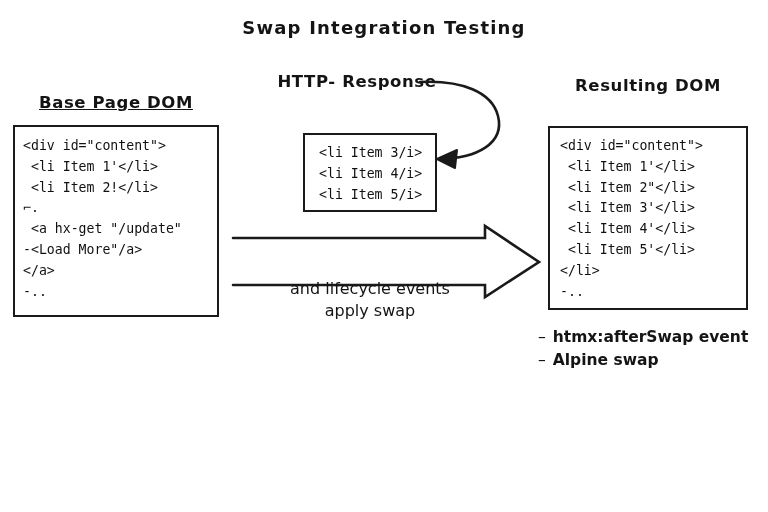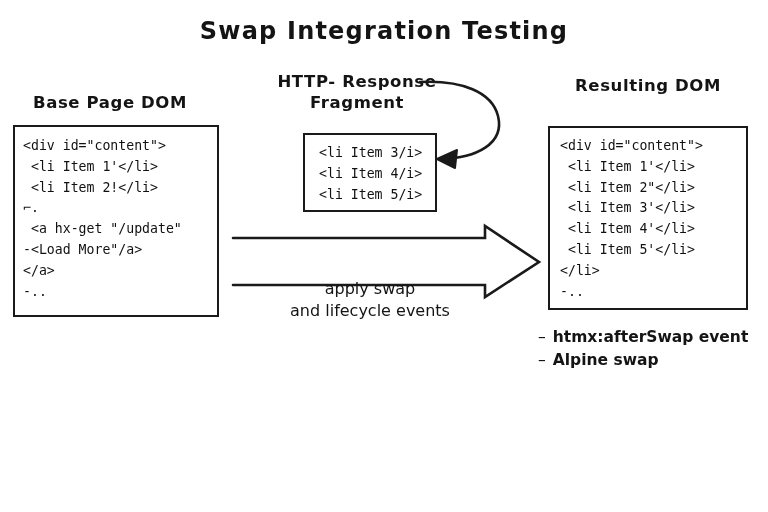--- a/index.html
+++ b/index.html
@@ -24,38 +24,38 @@
   }
 
   
   .title {
     position: absolute;
     left: 0;
     top: 17px;
     width: 768px;
     text-align: center;
     font-family: "DejaVu Sans", sans-serif;
-    font-size: 24px;
+    font-size: 18px;
     font-weight: 700;
     letter-spacing: 1.2px;
     color: #141414;
   }
 
   
   .heading {
     position: absolute;
     font-family: "DejaVu Sans", sans-serif;
     font-size: 16.5px;
     font-weight: 700;
     letter-spacing: 0.6px;
     color: #141414;
     text-align: center;
     line-height: 21px;
   }
-  .heading-left  { left: 7px;  top: 92px;  width: 206px; }
+  .heading-left  { left: 13px;  top: 92px;  width: 206px; text-decoration: underline; }
   .heading-mid   { left: 277px; top: 71px;  width: 160px; }
   .heading-right { left: 548px; top: 75px;  width: 200px; }
 
   
   .codebox {
     position: absolute;
     background: #ffffff;
     border: 2.2px solid #1a1a1a;
     box-sizing: border-box;
   }
@@ -144,43 +144,42 @@
  &lt;li Item 2!&lt;/li&gt;
 ⌐.
  &lt;a hx-get "/update"
 -&lt;Load More"/a&gt;
 &lt;/a&gt;
 -..</div>
   </div>
 
   <div class="heading heading-mid">
     <div>HTTP- Response</div>
-    <div>Fragment</div>
   </div>
 
   <div class="codebox" id="box-fragment">
     <div class="code">&lt;li Item 3/i&gt;
 &lt;li Item 4/i&gt;
 &lt;li Item 5/i&gt;</div>
   </div>
 
   <svg class="canvas" viewBox="0 0 768 512" style="pointer-events:none;">
     <g>
       <path d="M 420 82 C 462 80 492 92 498 116 C 505 144 476 158 441 159" fill="none" stroke="#1a1a1a" stroke-width="2.6" stroke-linecap="round"></path>
       <path d="M 437 159 L 457 150 L 455 168 Z" fill="#1a1a1a" stroke="#1a1a1a" stroke-width="2" stroke-linejoin="round"></path>
     </g>
 
     <g>
       <path d="M 233 238 L 485 238 L 485 226 L 539 262 L 485 297 L 485 285 L 233 285" fill="#ffffff" stroke="#1a1a1a" stroke-width="2.6" stroke-linejoin="miter" stroke-linecap="round"></path>
     </g>
   </svg>
 
   <div class="arrow-caption">
+    <div>and lifecycle events</div>
     <div>apply swap</div>
-    <div>and lifecycle events</div>
   </div>
 
   <div class="heading heading-right">Resulting DOM</div>
 
   <div class="codebox" id="box-result">
     <div class="code">&lt;div id="content"&gt;
  &lt;li Item 1'&lt;/li&gt;
  &lt;li Item 2"&lt;/li&gt;
  &lt;li Item 3'&lt;/li&gt;
  &lt;li Item 4'&lt;/li&gt;

